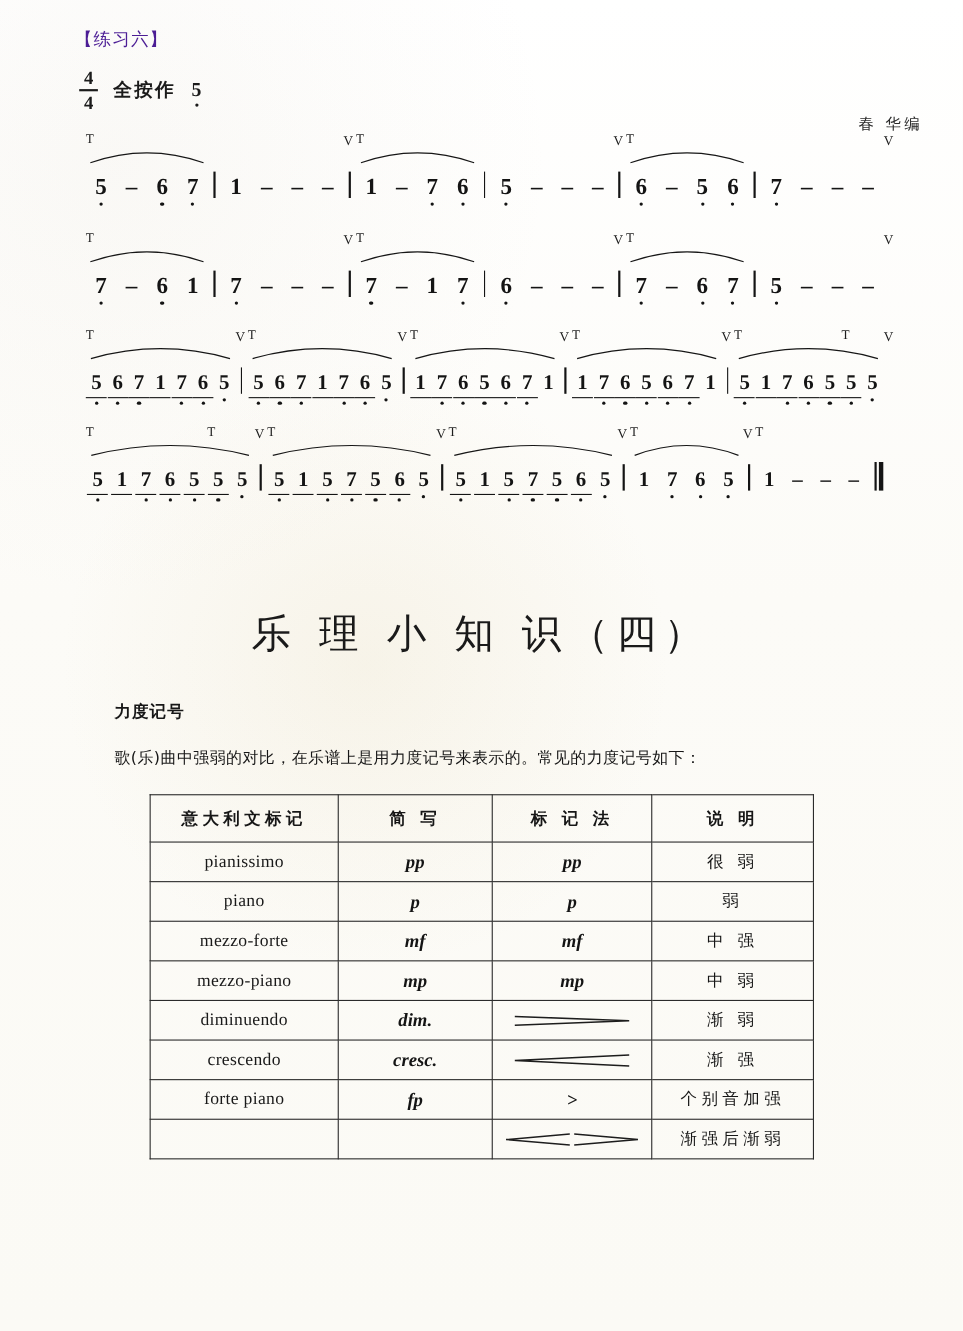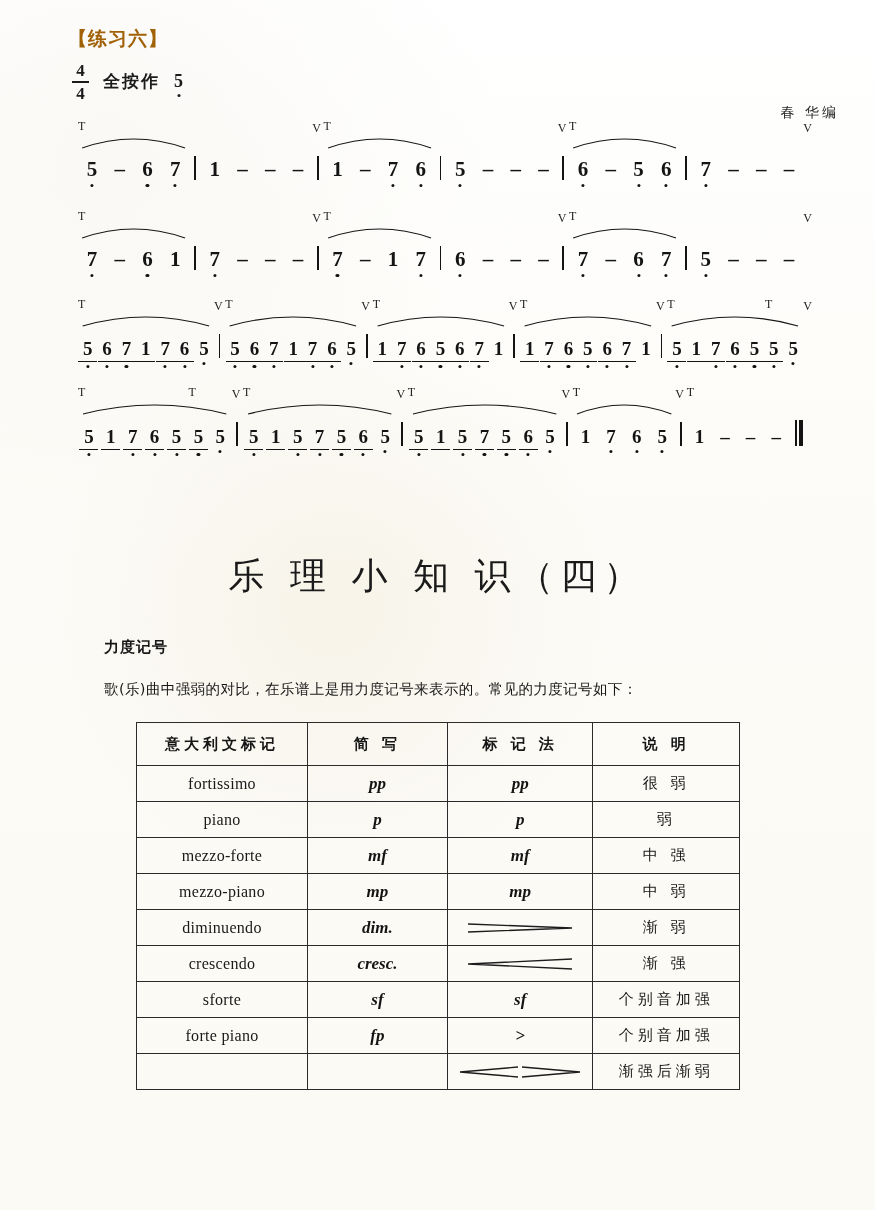--- a/index.html
+++ b/index.html
@@ -19,22 +19,22 @@
       radial-gradient(circle at 12% 12%, rgba(210,200,180,.10) 0%, rgba(255,255,255,0) 30%),
       linear-gradient(180deg, #ffffff 0%, #fcfbf7 45%, #fbfaf5 100%);
     pointer-events:none;
   }
   .page{position:absolute;inset:0;}
 
   
   .ex-title{
     position:absolute;left:68px;top:26px;
     font-family:"DejaVu Sans", sans-serif;
-    font-weight:bold;font-size:19px;letter-spacing:1px;
-    color:#a16207;
+    font-weight:normal;font-size:16px;letter-spacing:1px;
+    color:#4c1d95;
   }
   .meter-row{
     position:absolute;left:72px;top:62px;
     display:flex;align-items:center;gap:14px;
   }
   .meter{
     display:inline-flex;flex-direction:column;align-items:center;
     font-family:"Liberation Serif", serif;font-weight:bold;font-size:17px;line-height:1.0;
   }
   .meter .num{padding-bottom:1px;}
@@ -505,21 +505,21 @@
     <thead>
       <tr>
         <th class="col1">意大利文标记</th>
         <th class="col2">简  写</th>
         <th class="col3">标 记 法</th>
         <th class="col4">说  明</th>
       </tr>
     </thead>
     <tbody id="dyn-body">
         <tr>
-          <td class="col1 ital">fortissimo</td>
+          <td class="col1 ital">pianissimo</td>
           <td class="col2 abbr">pp</td>
           <td class="col3 sign">pp</td>
           <td class="col4 mean">很  弱</td>
         </tr>
         <tr>
           <td class="col1 ital">piano</td>
           <td class="col2 abbr">p</td>
           <td class="col3 sign">p</td>
           <td class="col4 mean">弱</td>
         </tr>
@@ -549,26 +549,20 @@
           <td class="col1 ital">crescendo</td>
           <td class="col2 abbr">cresc.</td>
           <td class="col3 sign">
             <svg class="hairpin" width="108" height="14" viewBox="0 0 108 14">
               <path d="M2,7 L106,2 M2,7 L106,12" fill="none" stroke="#1d1d1d" stroke-width="1.4"></path>
             </svg>
           </td>
           <td class="col4 mean">渐  强</td>
         </tr>
         <tr>
-          <td class="col1 ital">sforte</td>
-          <td class="col2 abbr">sf</td>
-          <td class="col3 sign">sf</td>
-          <td class="col4 mean">个别音加强</td>
-        </tr>
-        <tr>
           <td class="col1 ital">forte piano</td>
           <td class="col2 abbr">fp</td>
           <td class="col3 sign">&gt;</td>
           <td class="col4 mean">个别音加强</td>
         </tr>
         <tr>
           <td class="col1 ital"></td>
           <td class="col2 abbr"></td>
           <td class="col3 sign">
             <svg class="hairpin" width="124" height="14" viewBox="0 0 124 14">

